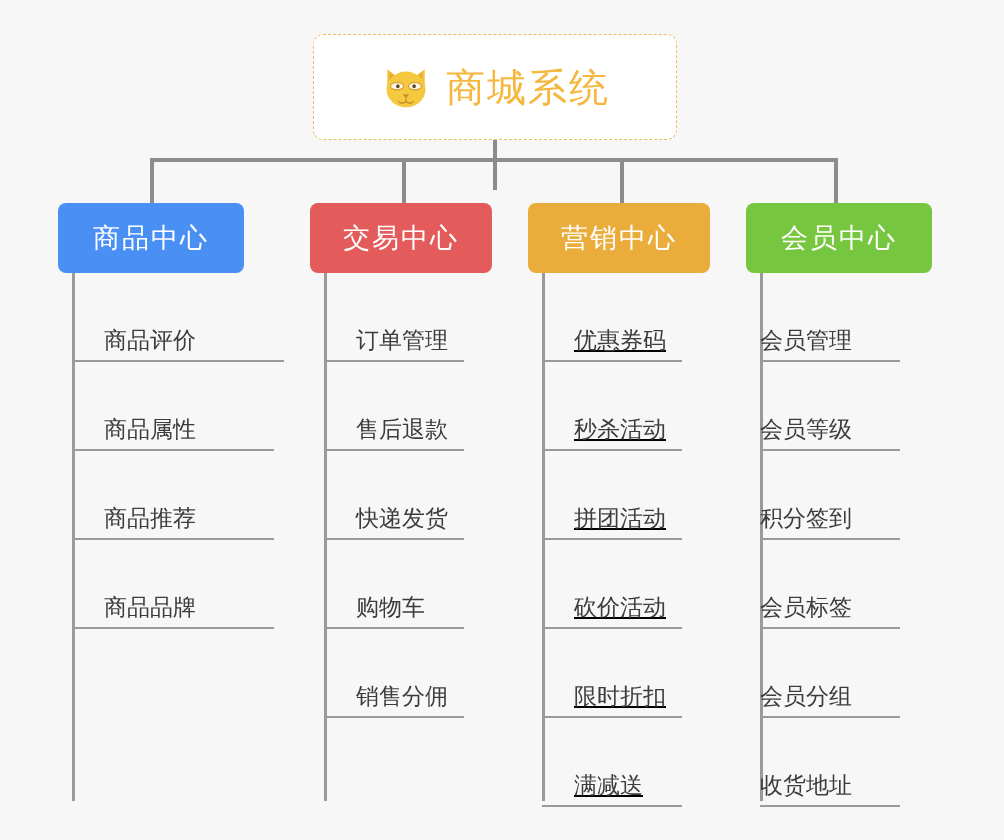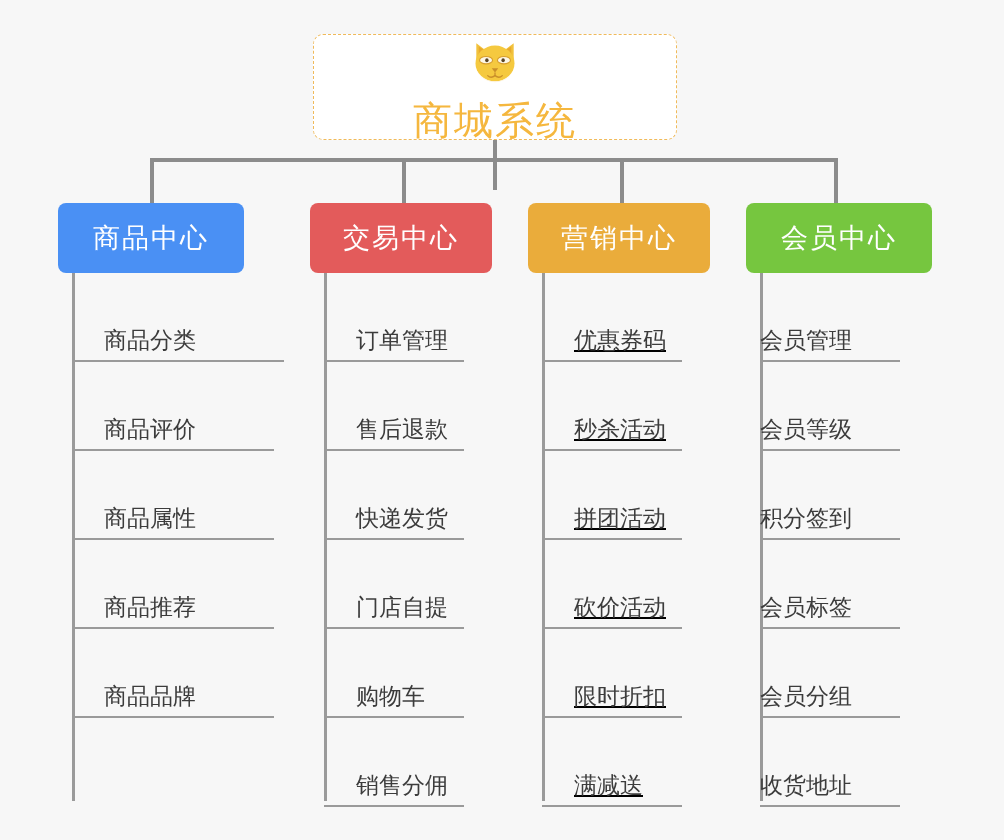--- a/index.html
+++ b/index.html
@@ -23,21 +23,20 @@
     width: 364px;
     height: 106px;
     box-sizing: border-box;
     background: #ffffff;
     border: 1px dashed #f0ba5a;
     border-radius: 10px;
     display: flex;
     align-items: center;
     justify-content: center;
     gap: 14px;
-    flex-direction: column;
   }
   #root-node .root-emoji {
     width: 52px;
     height: 52px;
     flex: 0 0 auto;
     display: block;
   }
   #root-node .root-title {
     font-size: 39px;
     color: #f5b73e;
@@ -162,23 +161,20 @@
 <div class="conn conn-v" style="left:620px; top:158px; height:48px;"></div>
 <div class="conn conn-v" style="left:834px; top:158px; height:48px;"></div>
 
 <div class="branch" id="branch-0">
   <div class="branch-header">
     <span>商品中心</span>
   </div>
   <div class="branch-spine"></div>
   <ul class="leaf-list">
     <li class="leaf-item">
-        <span class="leaf-label">商品分类</span>
-      </li>
-    <li class="leaf-item">
         <span class="leaf-label">商品评价</span>
       </li>
     <li class="leaf-item">
         <span class="leaf-label">商品属性</span>
       </li>
     <li class="leaf-item">
         <span class="leaf-label">商品推荐</span>
       </li>
     <li class="leaf-item">
         <span class="leaf-label">商品品牌</span>
@@ -195,23 +191,20 @@
     <li class="leaf-item">
         <span class="leaf-label">订单管理</span>
       </li>
     <li class="leaf-item">
         <span class="leaf-label">售后退款</span>
       </li>
     <li class="leaf-item">
         <span class="leaf-label">快递发货</span>
       </li>
     <li class="leaf-item">
-        <span class="leaf-label">门店自提</span>
-      </li>
-    <li class="leaf-item">
         <span class="leaf-label">购物车</span>
       </li>
     <li class="leaf-item">
         <span class="leaf-label">销售分佣</span>
       </li>
   </ul>
 </div>
 
 <div class="branch" id="branch-2">
   <div class="branch-header">

